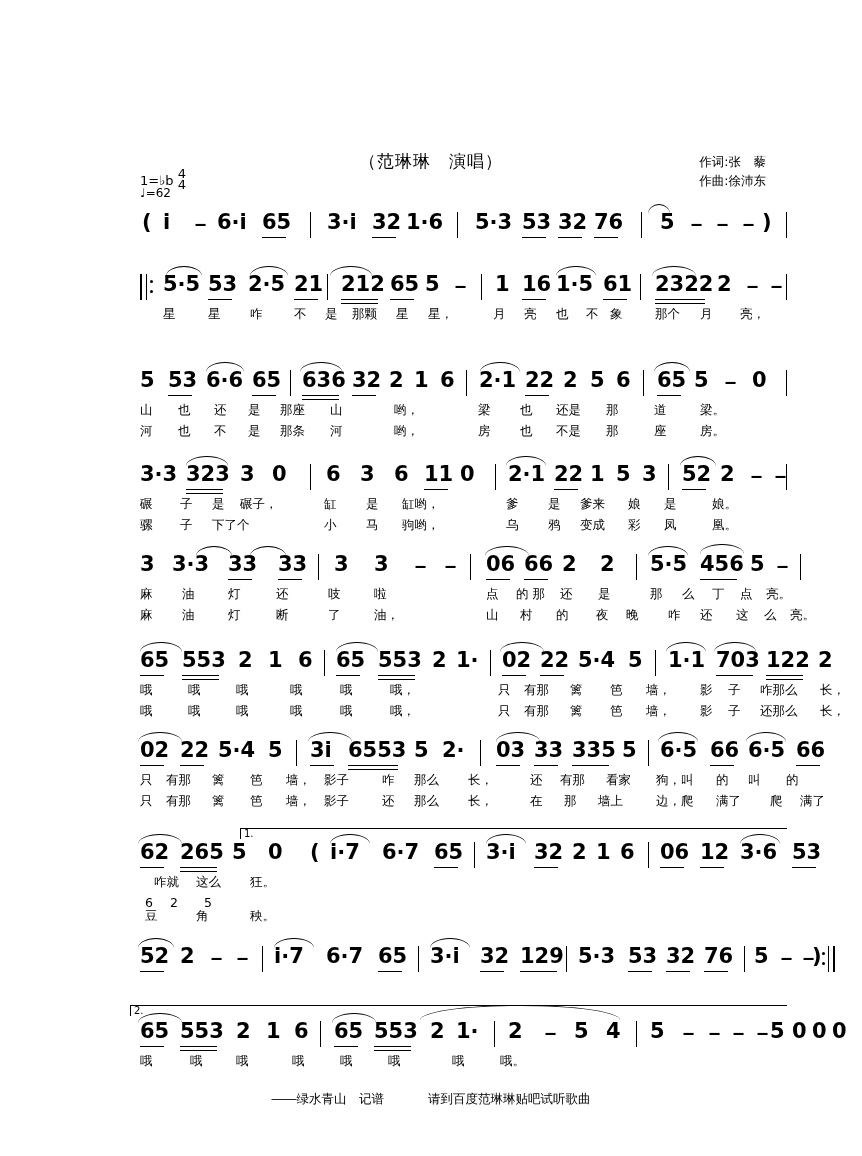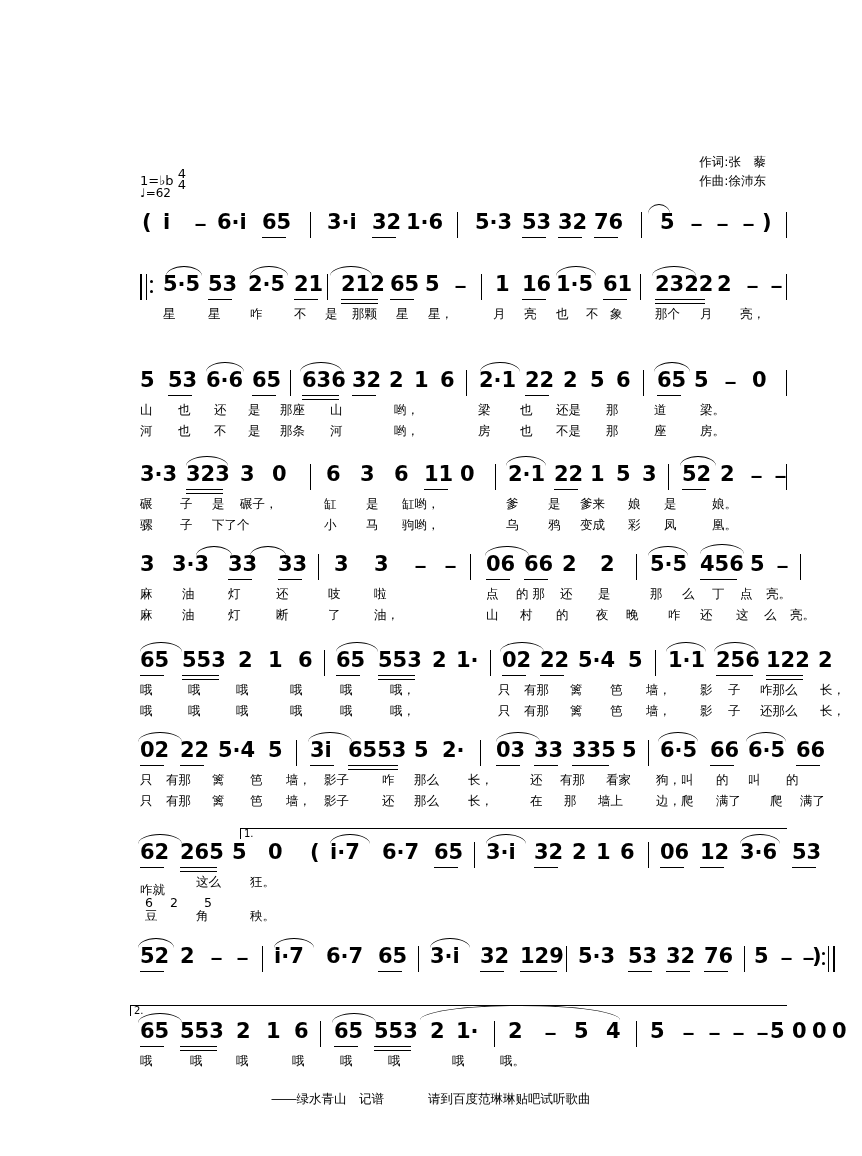--- a/index.html
+++ b/index.html
@@ -104,20 +104,21 @@
     text-align:center;
     font-family:"DejaVu Sans", sans-serif;font-size:12.5px;
   }
   .footer .a{margin-right:40px;}
 </style>
 </head>
 <body>
 
 <div class="sheet">
 
+  <div class="subtitle">（范琳琳　演唱）</div>
   <div class="credits">
     <div>作词:张　藜</div>
     <div>作曲:徐沛东</div>
   </div>
 
   <div class="keysig">
     <span>1=</span><span>♭b</span>
     <span class="frac">
       <span>4</span>
       <span>4</span>
@@ -438,21 +439,21 @@
       <span class="n" style="left:456px;">1·</span>
       <div class="bar" style="left:490px;"></div>
       <span class="n" style="left:502px;">02</span>
       <span class="u1" style="left:502px;top:27px;width:24px;"></span>
       <span class="n" style="left:540px;">22</span>
       <span class="u1" style="left:540px;top:27px;width:24px;"></span>
       <span class="n" style="left:578px;">5·4</span>
       <span class="n" style="left:628px;">5</span>
       <div class="bar" style="left:655px;"></div>
       <span class="n" style="left:668px;">1·1</span>
-      <span class="n" style="left:716px;">256</span>
+      <span class="n" style="left:716px;">703</span>
       <span class="u1" style="left:716px;top:27px;width:37px;"></span>
       <span class="n" style="left:766px;">122</span>
       <span class="u1" style="left:766px;top:27px;width:37px;"></span>
       <span class="u2" style="left:766px;top:31px;width:37px;"></span>
       <span class="n" style="left:818px;">2</span>
       <div class="slur" style="left:140px;top:-6px;width:42px;"></div>
       <div class="slur" style="left:336px;top:-6px;width:42px;"></div>
       <div class="slur" style="left:500px;top:-6px;width:44px;"></div>
       <div class="slur" style="left:666px;top:-6px;width:40px;"></div>
       <div class="slur" style="left:714px;top:-6px;width:42px;"></div>
@@ -599,21 +600,21 @@
       <span class="u1" style="left:700px;top:27px;width:24px;"></span>
       <span class="n" style="left:740px;">3·6</span>
       <span class="n" style="left:792px;">53</span>
       <span class="u1" style="left:792px;top:27px;width:24px;"></span>
       <div class="slur" style="left:138px;top:-6px;width:44px;"></div>
       <div class="slur" style="left:330px;top:-6px;width:40px;"></div>
       <div class="slur" style="left:486px;top:-6px;width:40px;"></div>
       <div class="slur" style="left:740px;top:-6px;width:40px;"></div>
     </div>
     <div class="row-lyrics">
-      <span class="ly" style="left:140px;margin-top:8px;">咋就</span>
+      <span class="ly" style="left:154px;">咋就</span>
       <span class="ly" style="left:196px;">这么</span>
       <span class="ly" style="left:250px;">狂。</span>
     </div>
     <div class="row-lyrics second">
       <span class="ly" style="left:145px;">6</span>
       <span class="ly" style="left:170px;">2</span>
       <span class="ly" style="left:204px;">5</span>
       <span class="ly" style="left:145px;top:13px;">豆</span>
       <span class="ly" style="left:196px;top:13px;">角</span>
       <span class="ly" style="left:250px;top:13px;">秧。</span>

